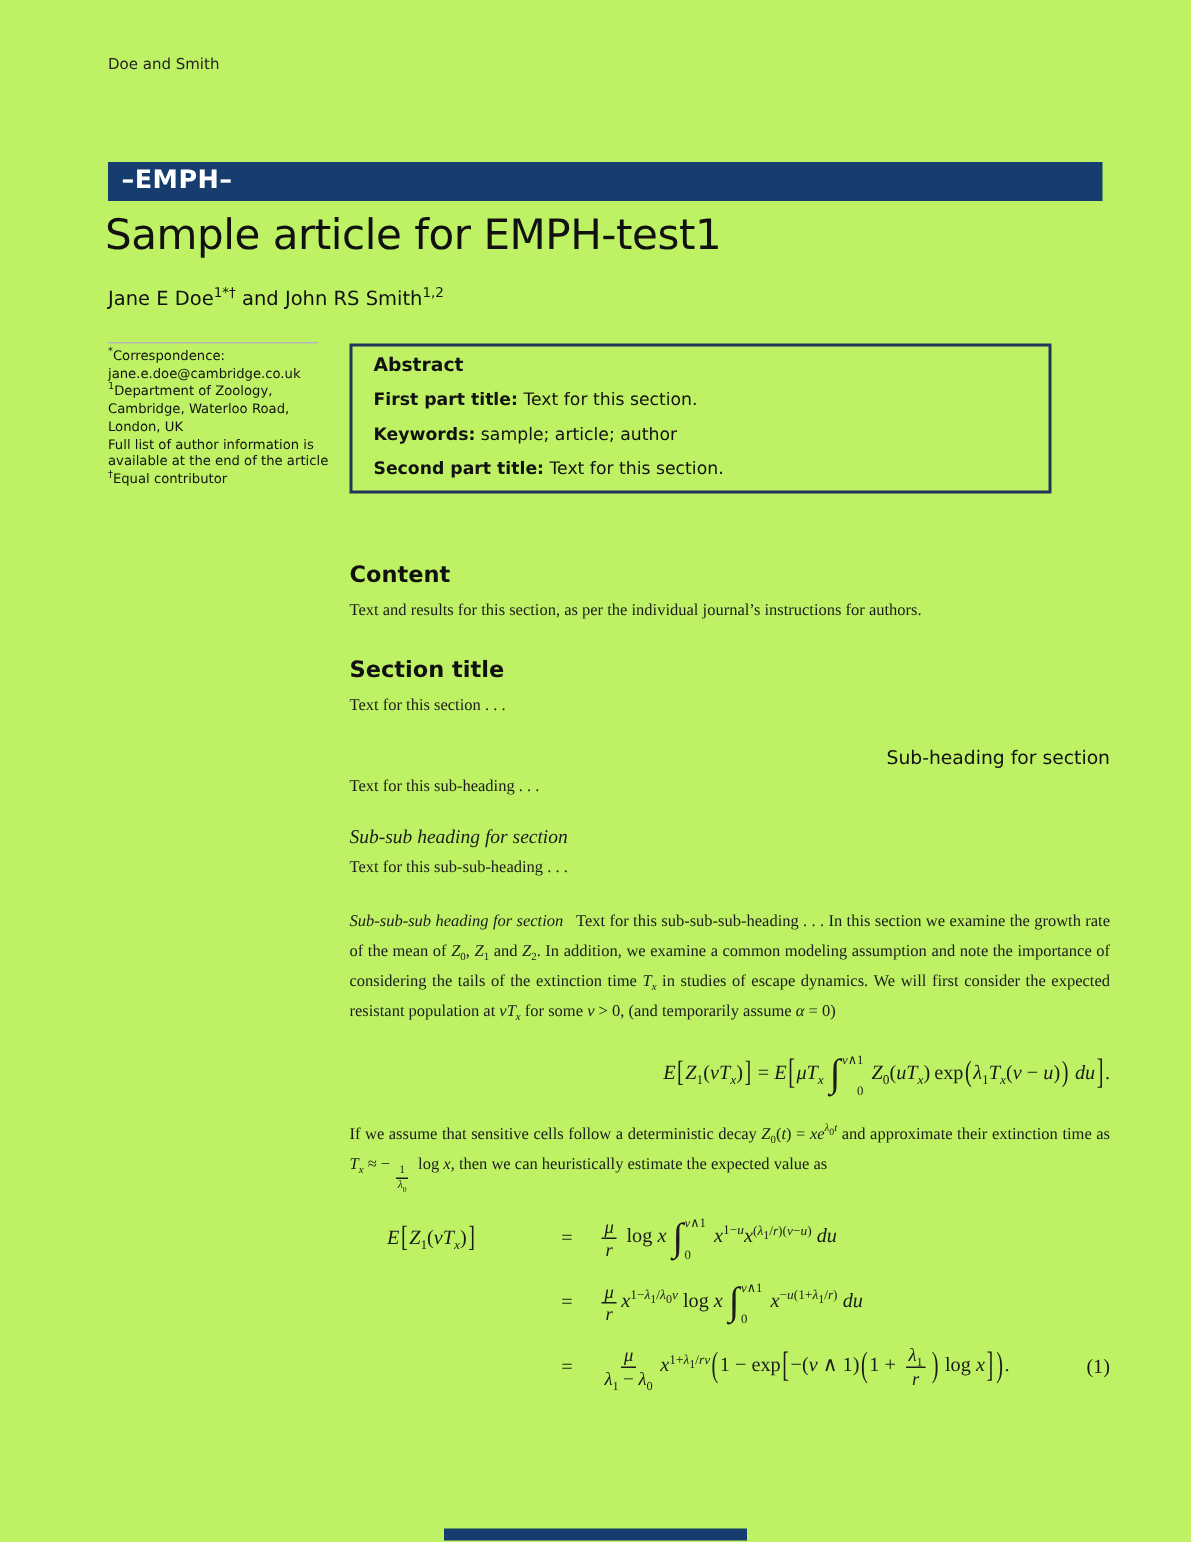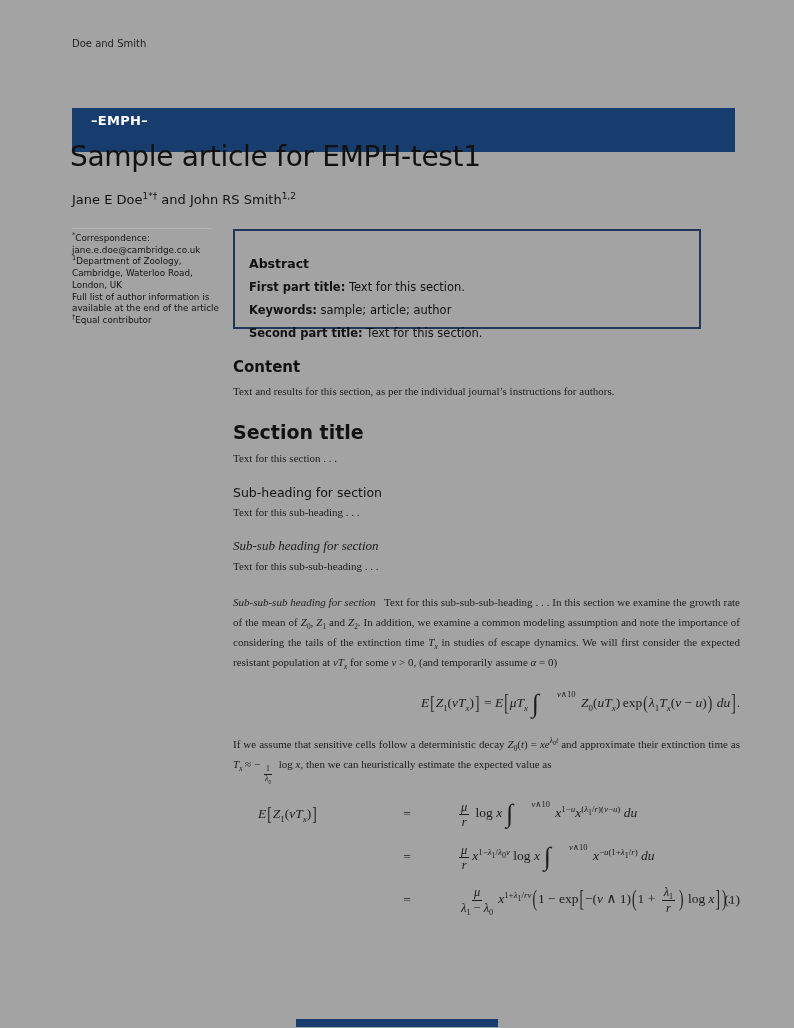--- a/index.html
+++ b/index.html
@@ -1,83 +1,83 @@
 <!DOCTYPE html>
 <html><head>
 <meta charset="utf-8">
 <style>
   html,body{margin:0;padding:0;background:#ffffff;}
   body{width:794px;height:1028px;position:relative;overflow:hidden;
        font-family:"Liberation Serif","DejaVu Serif",serif;color:#1b1b1b;}
-  .page{position:absolute;inset:0;background:#a3a3a3;}
+  .page{position:absolute;inset:0;background:#bef264;}
 
   
   .running-header{position:absolute;left:72px;top:38px;
     font-family:"DejaVu Sans","Liberation Sans",sans-serif;font-size:10px;color:#222;}
-  .banner{position:absolute;left:72px;top:108px;width:663px;height:44px;
-    background:#163d6d;color:#fff;box-sizing:border-box;padding-left:19px;
+  .banner{position:absolute;left:72px;top:108px;width:663px;height:26px;
+    background:#163d6d;color:#fff;box-sizing:border-box;padding-left:9px;
     font-family:"DejaVu Sans","Liberation Sans",sans-serif;font-weight:bold;
-    font-size:13px;line-height:25px;letter-spacing:0.3px;}
+    font-size:17px;line-height:25px;letter-spacing:0.3px;}
   .title{position:absolute;left:70px;top:140px;margin:0;font-weight:500;
     font-family:"DejaVu Sans","Liberation Sans",sans-serif;font-size:28px;color:#111;
     letter-spacing:-0.3px;}
   .authors{position:absolute;left:72px;top:192px;
     font-family:"DejaVu Sans","Liberation Sans",sans-serif;font-size:13px;color:#111;}
   .authors sup{font-size:9px;}
 
   
   .sidebar{position:absolute;left:72px;top:228px;width:158px;
     font-family:"DejaVu Sans","Liberation Sans",sans-serif;font-size:8.8px;
     line-height:11.7px;color:#111;}
   .side-rule{border:0;border-top:1px solid #b5b5b5;width:140px;margin:0 0 4px 0;}
   .sidebar .line{display:block;}
   .sidebar sup{font-size:6.5px;}
 
   
   .abstract-box{position:absolute;left:233px;top:229px;width:468px;height:100px;
-    box-sizing:border-box;border:2px solid #22365a;padding:25px 14px;
+    box-sizing:border-box;border:2px solid #22365a;padding:4px 14px;
     font-family:"DejaVu Sans","Liberation Sans",sans-serif;}
   .abs-heading{font-size:12.5px;font-weight:bold;color:#111;}
   .abs-item{font-size:11.5px;margin-top:9px;color:#111;}
   .abs-item b{font-weight:bold;}
 
   
   .main{position:absolute;left:233px;top:358px;width:507px;}
-  .h-a{margin:0 0 5px 0;font-family:"DejaVu Sans","Liberation Sans",sans-serif;
+  .h-a{margin:16px 0 5px 0;font-family:"DejaVu Sans","Liberation Sans",sans-serif;
     font-size:15px;font-weight:bold;color:#111;}
   .h-b{margin:20px 0 5px 0;font-family:"DejaVu Sans","Liberation Sans",sans-serif;
-    font-size:19px;font-weight:bold;color:#111;}
+    font-size:15px;font-weight:bold;color:#111;}
   .h-sub{margin:17px 0 2px 0;font-family:"DejaVu Sans","Liberation Sans",sans-serif;
-    font-size:12.5px;font-weight:normal;color:#111;}
+    font-size:12.5px;font-weight:normal;color:#111;text-align:right;}
   .h-subsub{margin:16px 0 2px 0;font-style:italic;font-size:13px;font-weight:normal;color:#1b1b1b;}
   .body-text{margin:0;font-size:11px;line-height:20px;text-align:justify;}
   .lead-italic{font-style:italic;}
 
   sup{font-size:0.66em;line-height:0;}
   sub{font-size:0.66em;line-height:0;}
   sup sub, sub sub, sup i sub{font-size:0.9em;}
 
   
   .eq-display{margin:17px 0 15px 0;text-align:right;font-size:13.5px;line-height:1;}
   .eq-block{margin-top:16px;font-size:13.5px;}
   .eq-row{display:grid;grid-template-columns:125px 40px auto;align-items:center;
-    margin-bottom:13px;position:relative;gap:29px;}
+    margin-bottom:13px;position:relative;}
   .eq-lhs{text-align:left;padding-left:25px;}
   .eq-eq{text-align:center;}
   .eq-rhs{text-align:left;}
   .eq-num{position:absolute;right:0;top:50%;transform:translateY(-50%);font-style:normal;}
   .frac{display:inline-flex;flex-direction:column;align-items:center;
     vertical-align:middle;margin:0 3px;line-height:1.15;font-size:0.92em;}
   .frac>span:first-child{border-bottom:1px solid #1b1b1b;padding:0 2px;}
   .frac>span:last-child{padding:0 2px;}
   .frac.sm{font-size:0.7em;vertical-align:-0.35em;}
   .intwrap{display:inline-flex;align-items:center;margin:0 2px 0 4px;vertical-align:middle;}
   .intsign{font-size:26px;font-style:normal;line-height:1;}
-  .lims{display:inline-flex;justify-content:space-between;
-    height:30px;font-size:8.5px;line-height:1;margin-left:18px;padding-top:1px;box-sizing:border-box;}
+  .lims{display:inline-flex;flex-direction:column;justify-content:space-between;
+    height:30px;font-size:8.5px;line-height:1;margin-left:1px;padding-top:1px;box-sizing:border-box;}
   .brL{display:inline-block;transform:scaleY(1.75);margin:0 1px;font-style:normal;}
   .brM{display:inline-block;transform:scaleY(1.45);margin:0 1px;font-style:normal;}
 
   
   .footer-bar{position:absolute;left:296px;top:1019px;width:202px;height:8px;background:#163d6d;}
 </style>
 </head>
 <body>
 
 <div class="page">

